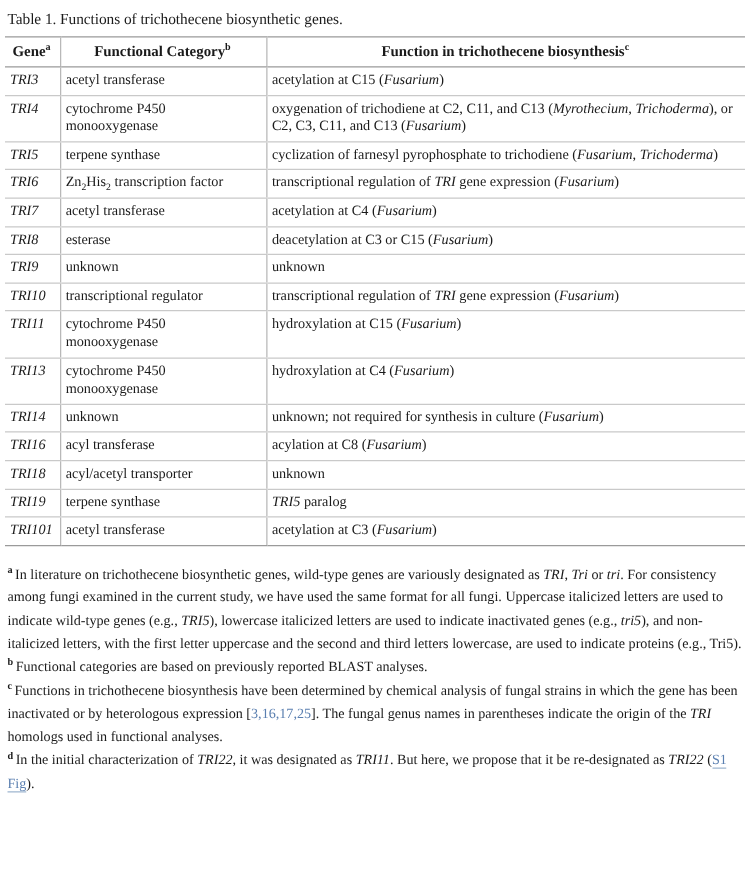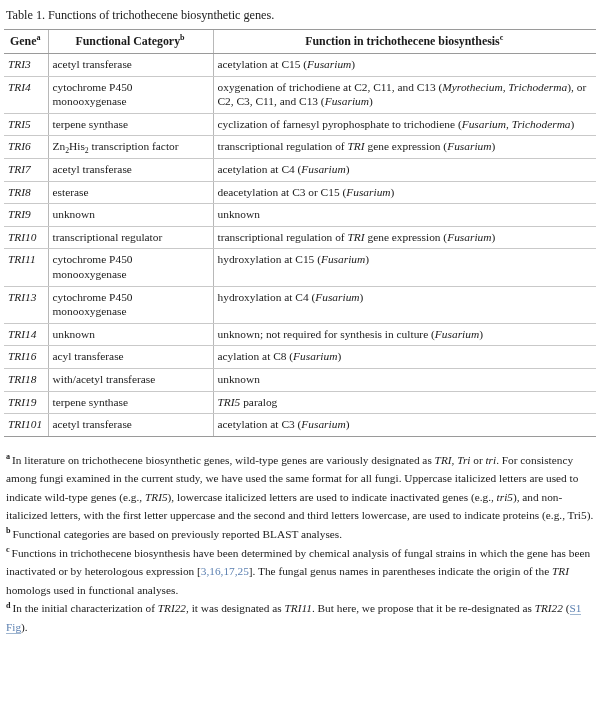--- a/index.html
+++ b/index.html
@@ -189,21 +189,21 @@
           <td class="divider">unknown</td>
           <td class="divider">unknown; not required for synthesis in culture (<i>Fusarium</i>)</td>
         </tr>
         <tr>
           <td class="gene">TRI16</td>
           <td class="divider">acyl transferase</td>
           <td class="divider">acylation at C8 (<i>Fusarium</i>)</td>
         </tr>
         <tr>
           <td class="gene">TRI18</td>
-          <td class="divider">with/acetyl transferase</td>
+          <td class="divider">acyl/acetyl transporter</td>
           <td class="divider">unknown</td>
         </tr>
         <tr>
           <td class="gene">TRI19</td>
           <td class="divider">terpene synthase</td>
           <td class="divider"><i>TRI5</i> paralog</td>
         </tr>
         <tr>
           <td class="gene">TRI101</td>
           <td class="divider">acetyl transferase</td>

